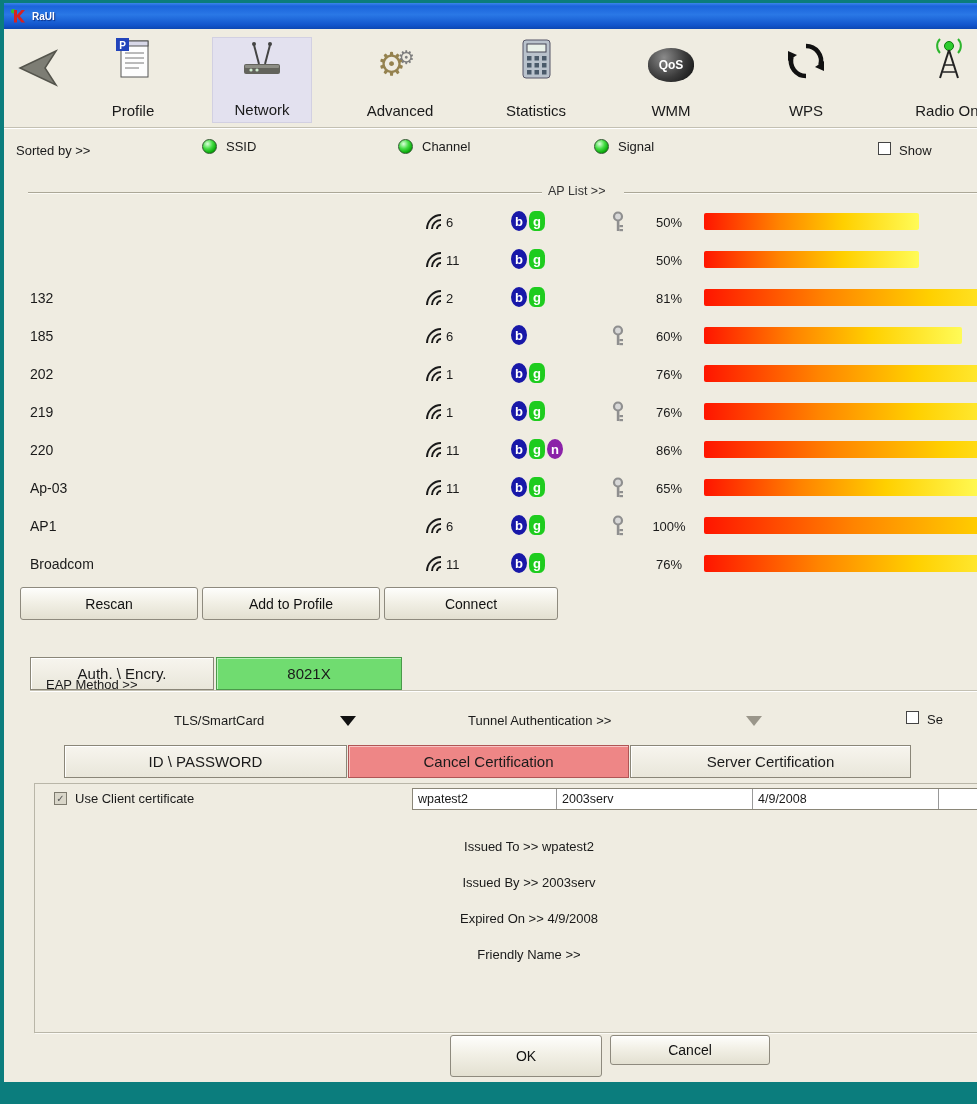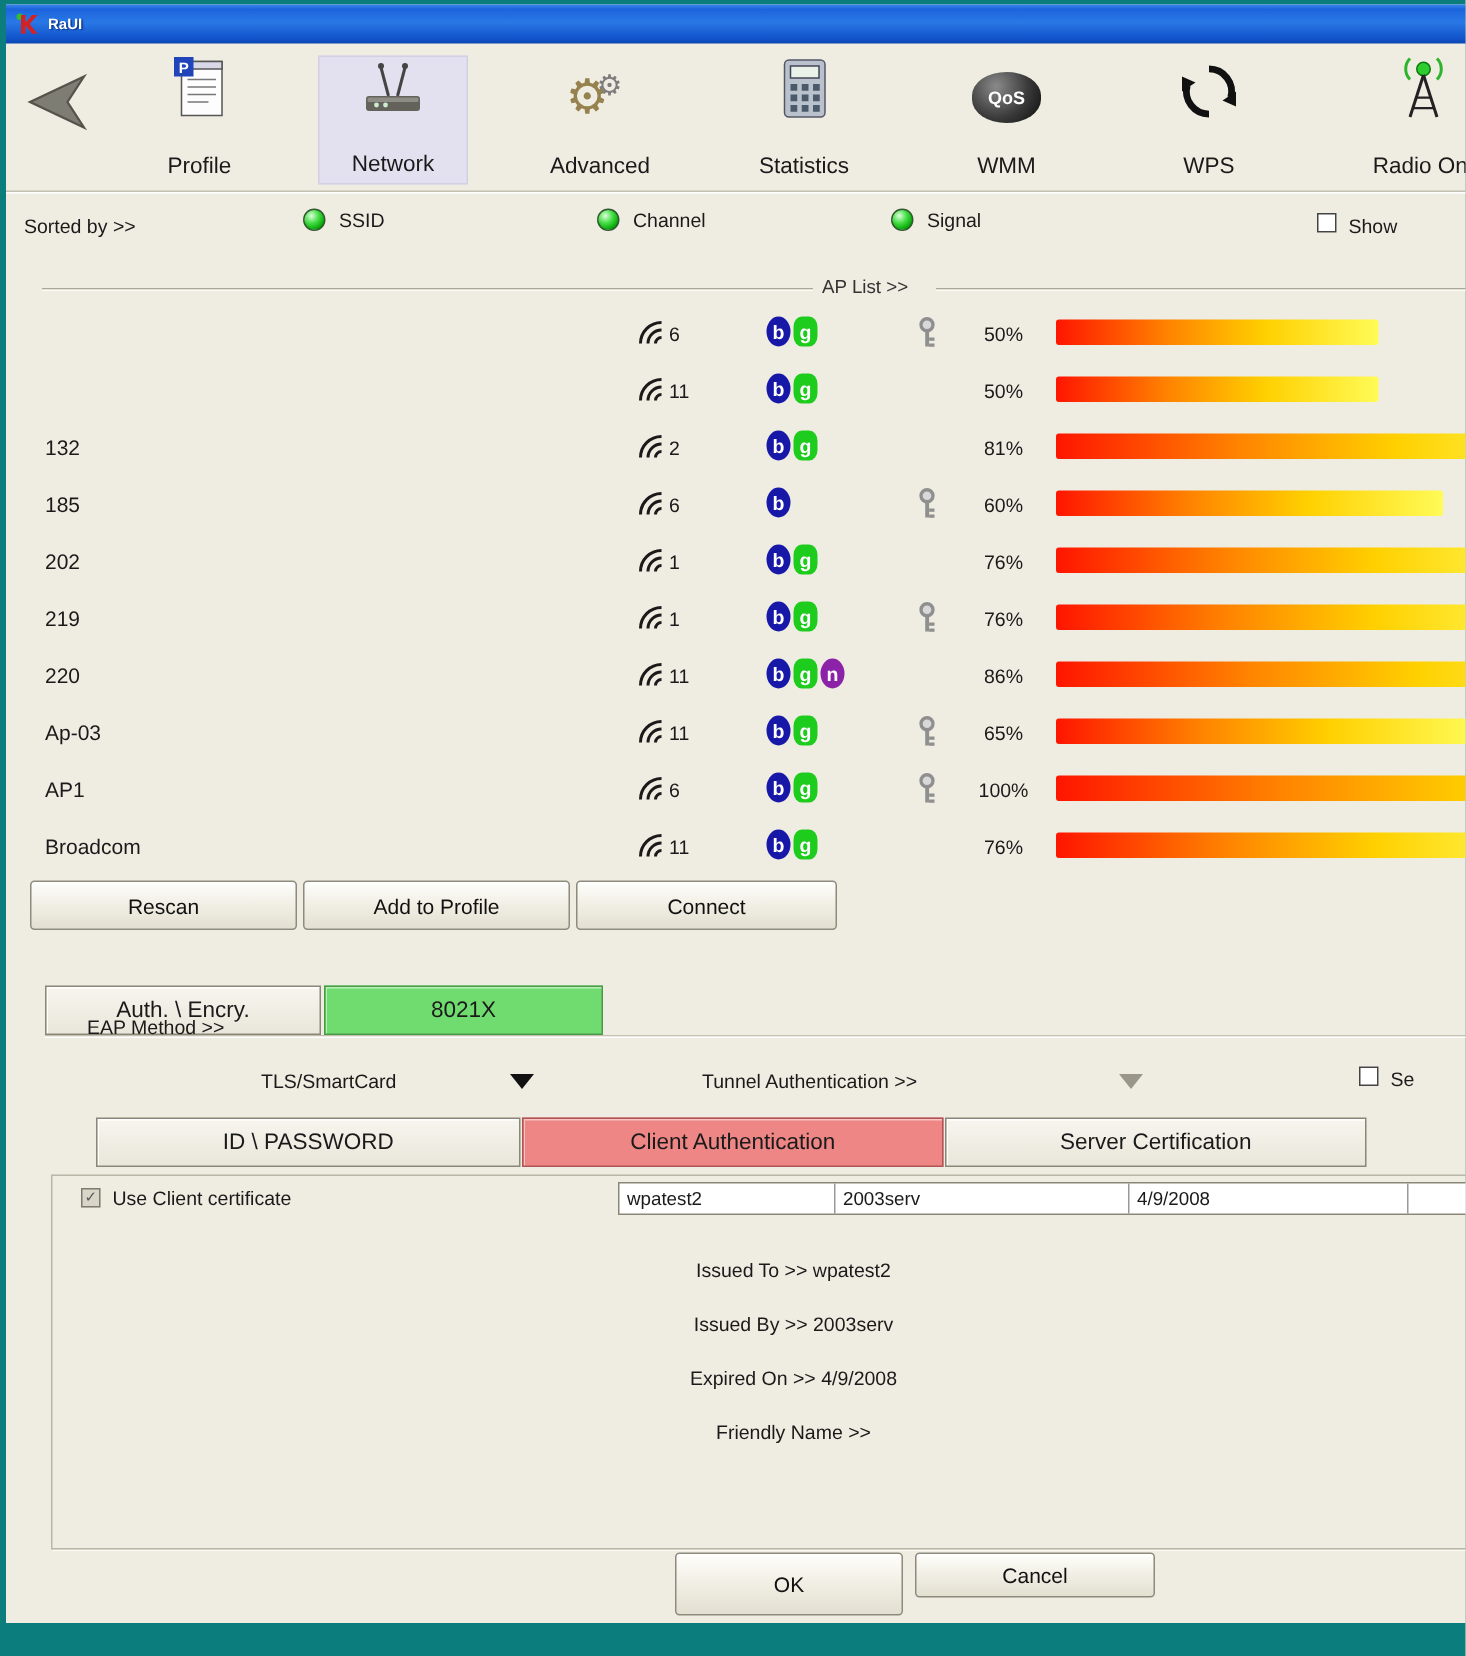--- a/index.html
+++ b/index.html
@@ -476,32 +476,32 @@
   </div>
 
   <div class="btn" style="left:16px;top:584px;width:178px;">Rescan</div>
   <div class="btn" style="left:198px;top:584px;width:178px;">Add to Profile</div>
   <div class="btn" style="left:380px;top:584px;width:174px;">Connect</div>
 
   <div class="tab" style="left:26px;top:654px;width:184px;">Auth. \ Encry.</div>
   <div class="tab green" style="left:212px;top:654px;width:186px;">8021X</div>
   <div class="hdiv" style="top:687px;left:26px;width:1104px;"></div>
 
-  <span class="field-label" style="left:42px;top:674px;margin-left:12px;">EAP Method &gt;&gt;</span>
+  <span class="field-label" style="left:42px;top:674px;">EAP Method &gt;&gt;</span>
   <span class="field-label" style="left:170px;top:710px;">TLS/SmartCard</span>
   <span class="dd-arrow" style="left:336px;top:713px;"></span>
 
   <span class="field-label" style="left:464px;top:710px;">Tunnel Authentication &gt;&gt;</span>
   <span class="dd-arrow disabled" style="left:742px;top:713px;"></span>
 
   <span class="checkbox" style="left:902px;top:708px;"></span>
   <span class="cb-label" style="left:923px;top:709px;">Se</span>
 
   <div class="tab" style="left:60px;top:742px;width:283px;">ID \ PASSWORD</div>
-  <div class="tab pink" style="left:344px;top:742px;width:281px;">Client Authentication</div>
+  <div class="tab pink" style="left:344px;top:742px;width:281px;">Cancel Certification</div>
   <div class="tab" style="left:626px;top:742px;width:281px;">Server Certification</div>
 
   <div class="groupbox"></div>
 
   <span class="checkbox cb-gray" style="left:50px;top:789px;">✓</span>
   <span class="cb-label" style="left:71px;top:788px;">Use Client certificate</span>
 
   <div class="cert-table">
     <span class="ct-cell" style="width:144px;">wpatest2</span>
     <span class="ct-cell" style="width:196px;">2003serv</span>

